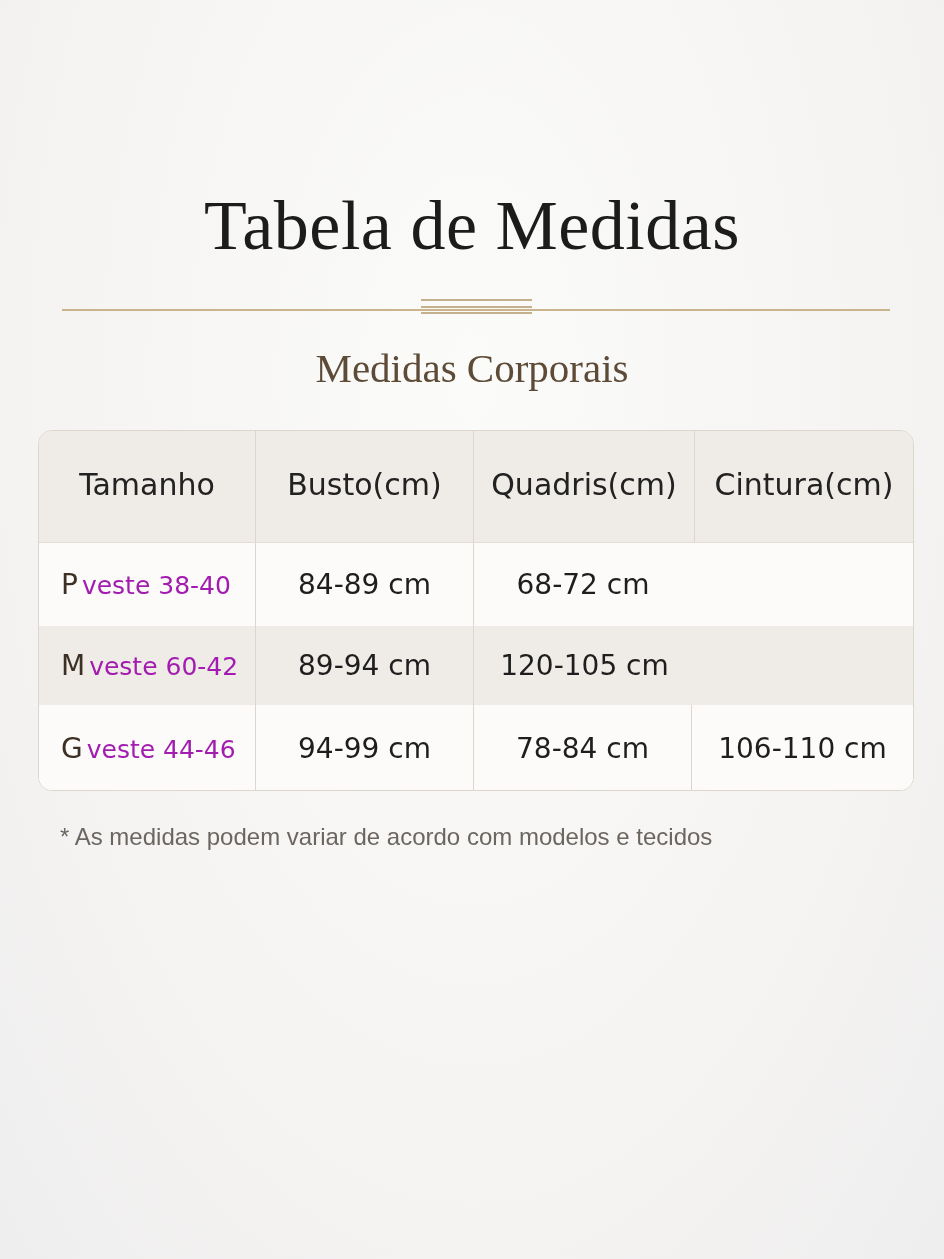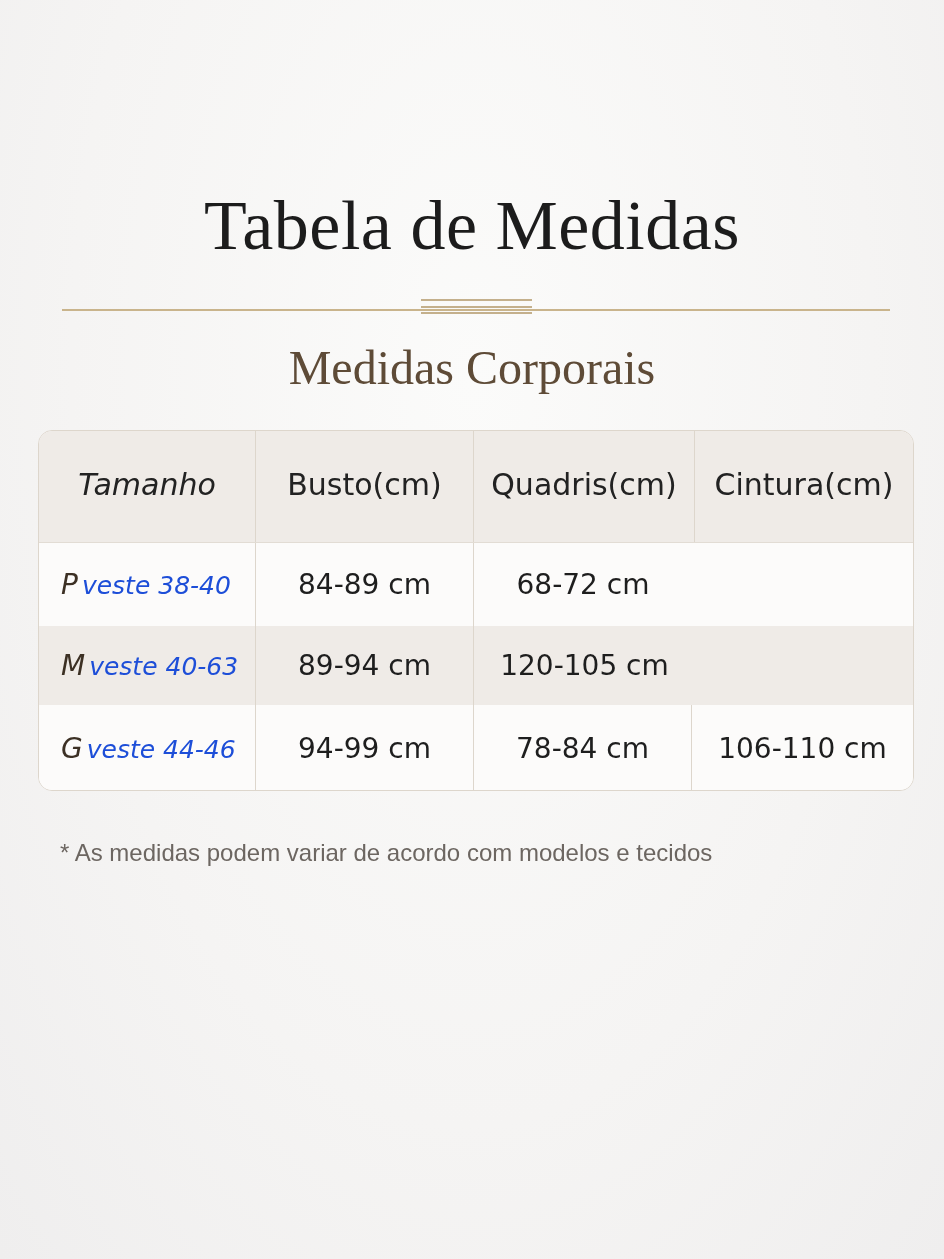--- a/index.html
+++ b/index.html
@@ -16,47 +16,46 @@
     font-size: 70px; color: #1c1c1c; line-height: 80px; letter-spacing: 0.5px;
   }
   .divider { position: absolute; left: 62px; top: 297px; width: 828px; height: 20px; }
   .divider .line { position: absolute; left: 0; right: 0; top: 12px; height: 2px; background: #c9b48c; }
   .divider .ornament { position: absolute; left: 359px; width: 111px; height: 2px; background: #c4b08c; }
   .divider .o1 { top: 2px; }
   .divider .o2 { top: 9px; }
   .divider .o3 { top: 15px; }
   .subtitle {
     position: absolute; left: 0; width: 944px; top: 343px; text-align: center;
-    font-family: "Liberation Serif", serif; font-size: 48px; color: #5e4b37; line-height: 50px;
+    font-family: "Liberation Serif", serif; font-size: 41px; color: #5e4b37; line-height: 50px;
   }
   .table {
     position: absolute; left: 38px; top: 430px; width: 876px; height: 361px;
     border: 1px solid #ddd6cc; border-radius: 14px; overflow: hidden; background: #fbfaf9;
     box-sizing: border-box;
   }
   .row { position: absolute; left: 0; width: 100%; display: flex; }
   .row.header { top: 0; height: 111px; background: #efebe7; border-bottom: 1px solid #e2dcd4; }
   .row.r0 { top: 112px; height: 83px; background: #fcfbfa; }
   .row.r1 { top: 195px; height: 79px; background: #efebe7; }
   .row.r2 { top: 274px; height: 87px; background: #fcfbfa; }
   .cell {
     display: flex; align-items: center; justify-content: center; box-sizing: border-box;
     border-right: 1px solid #ddd6cc; color: #1e1e1e; font-size: 28px;
   }
   .cell:last-child { border-right: none; }
-  .c0 { width: 217px; font-style: italic; } .c1 { width: 218px; } .c2 { width: 218px; } .c3 { width: 221px; }
+  .c0 { width: 217px; } .c1 { width: 218px; } .c2 { width: 218px; } .c3 { width: 221px; }
   .header .cell { font-size: 30px; color: #222; padding-bottom: 4px; }
   .header .c0 { font-weight: normal; }
   .size-letter { font-size: 28px; color: #3c3024; }
-  .size-note { font-size: 25px; color: #1d4ed8; margin-left: 4px; position: relative; top: 1px; }
+  .size-note { font-size: 25px; color: #a21caf; margin-left: 4px; position: relative; top: 1px; }
   .size-cell { justify-content: flex-start; padding-left: 22px; }
   .footnote {
     position: absolute; left: 60px; top: 820px; font-size: 24px; color: #6c6661; line-height: 34px;
     font-family: "Liberation Sans", sans-serif;
-    margin-top: 16px;
   }
 </style>
 </head>
 <body>
 
 <div class="title">Tabela de Medidas</div>
 
 <div class="divider">
   <div class="line"></div>
   <div class="ornament o1"></div>
@@ -79,21 +78,21 @@
       <span class="size-letter">P</span>
       <span class="size-note">veste 38-40</span>
     </div>
     <div class="cell c1">84-89 cm</div>
     <div class="cell c2">68-72 cm</div>
   </div>
 
   <div class="row r1">
     <div class="cell c0 size-cell">
       <span class="size-letter">M</span>
-      <span class="size-note">veste 40-63</span>
+      <span class="size-note">veste 60-42</span>
     </div>
     <div class="cell c1">89-94 cm</div>
     <div class="cell c3">120-105 cm</div>
   </div>
 
   <div class="row r2">
     <div class="cell c0 size-cell">
       <span class="size-letter">G</span>
       <span class="size-note">veste 44-46</span>
     </div>

